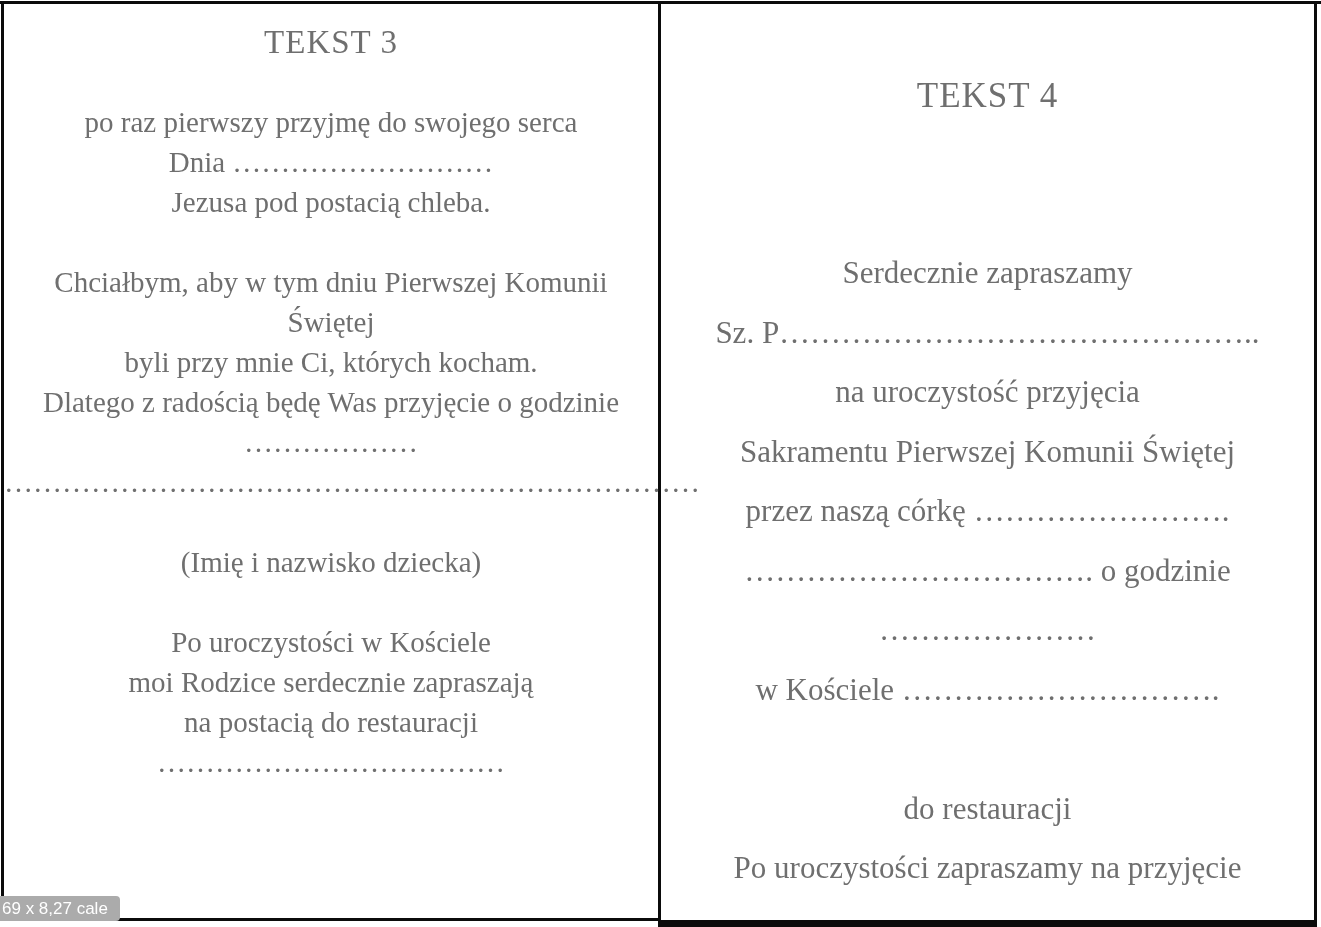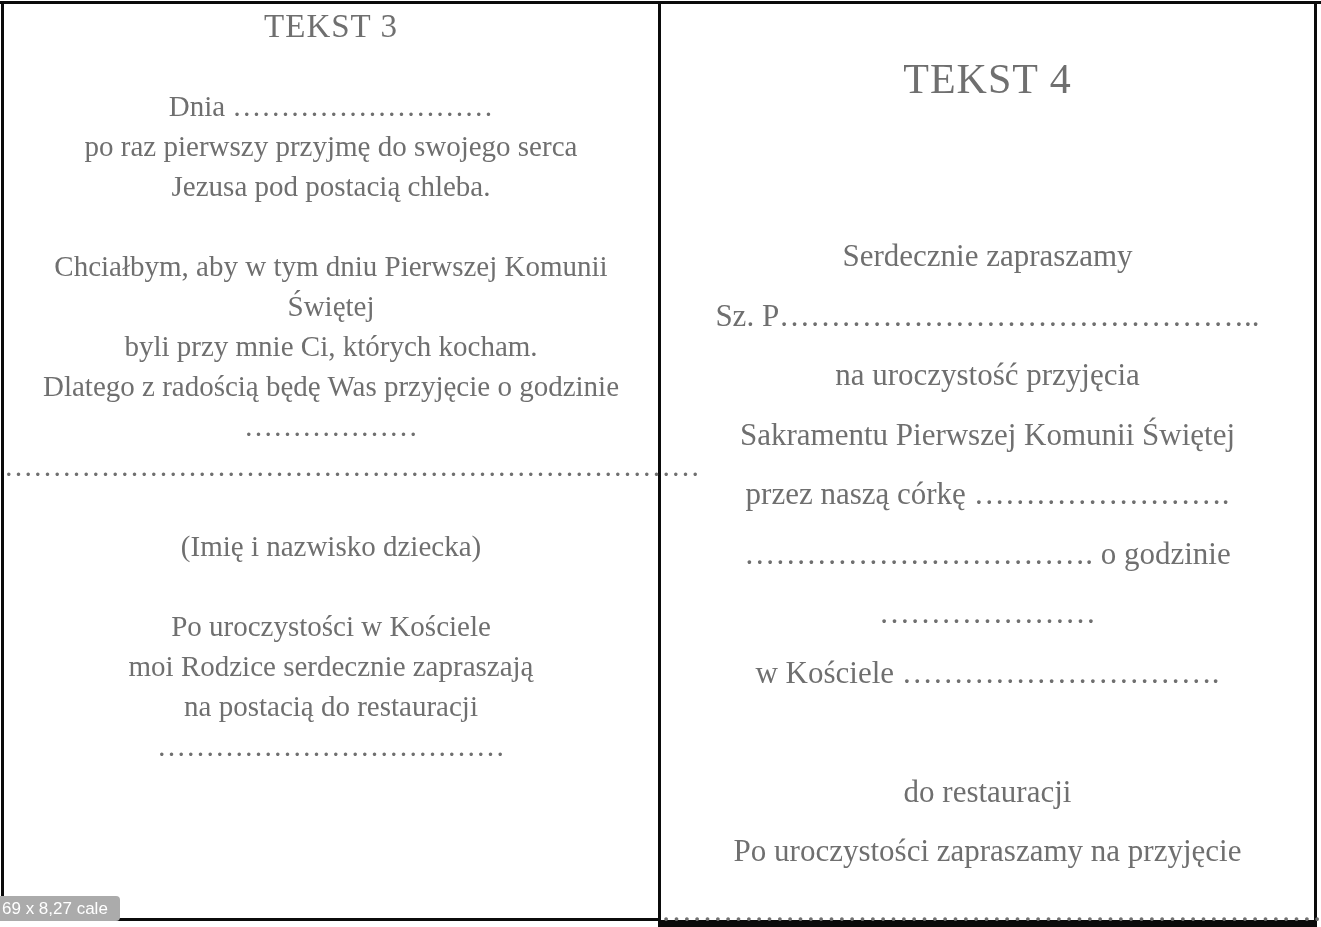--- a/index.html
+++ b/index.html
@@ -32,36 +32,37 @@
   .card {
     position: absolute;
     top: 4px;
     text-align: center;
   }
   .card-left {
     left: 4px;
     width: 654px;
     height: 666px;
     box-sizing: border-box;
+    margin-top: 16px;
   }
   .card-right {
     left: 661px;
     width: 653px;
     height: 916px;
     padding-top: 52px;
     box-sizing: border-box;
   }
   .card-title {
     font-size: 33px;
     line-height: 44px;
     letter-spacing: 1px;
     white-space: nowrap;
   }
   .card-left  .card-title { margin-bottom: 38px; }
-  .card-right .card-title { font-size: 42px; line-height: 46px; margin-bottom: 132px; }
+  .card-right .card-title { font-size: 35px; line-height: 46px; margin-bottom: 132px; margin-top: 17px; }
 
   .card-left  .text-line {
     font-size: 29px;
     line-height: 40px;
     min-height: 40px;
     white-space: nowrap;
   }
   .card-right .text-line {
     font-size: 31px;
     line-height: 43.5px;
@@ -94,22 +95,22 @@
   <div class="line border-top"></div>
   <div class="line border-left"></div>
   <div class="line border-right"></div>
   <div class="line divider"></div>
   <div class="line left-bottom"></div>
   <div class="line right-bottom"></div>
 
   <div class="card card-left">
     <div class="card-title">TEKST 3</div>
     <div>
+      <div class="text-line">po raz pierwszy przyjmę do swojego serca</div>
       <div class="text-line">Dnia ………………………</div>
-      <div class="text-line">po raz pierwszy przyjmę do swojego serca</div>
       <div class="text-line">Jezusa pod postacią chleba.</div>
       <div class="text-line"></div>
       <div class="text-line">Chciałbym, aby w tym dniu Pierwszej Komunii</div>
       <div class="text-line">Świętej</div>
       <div class="text-line">byli przy mnie Ci, których kocham.</div>
       <div class="text-line">Dlatego z radością będę Was przyjęcie o godzinie</div>
       <div class="text-line">………………</div>
       <div class="text-line">………………………………………………………………</div>
       <div class="text-line"></div>
       <div class="text-line">(Imię i nazwisko dziecka)</div>

